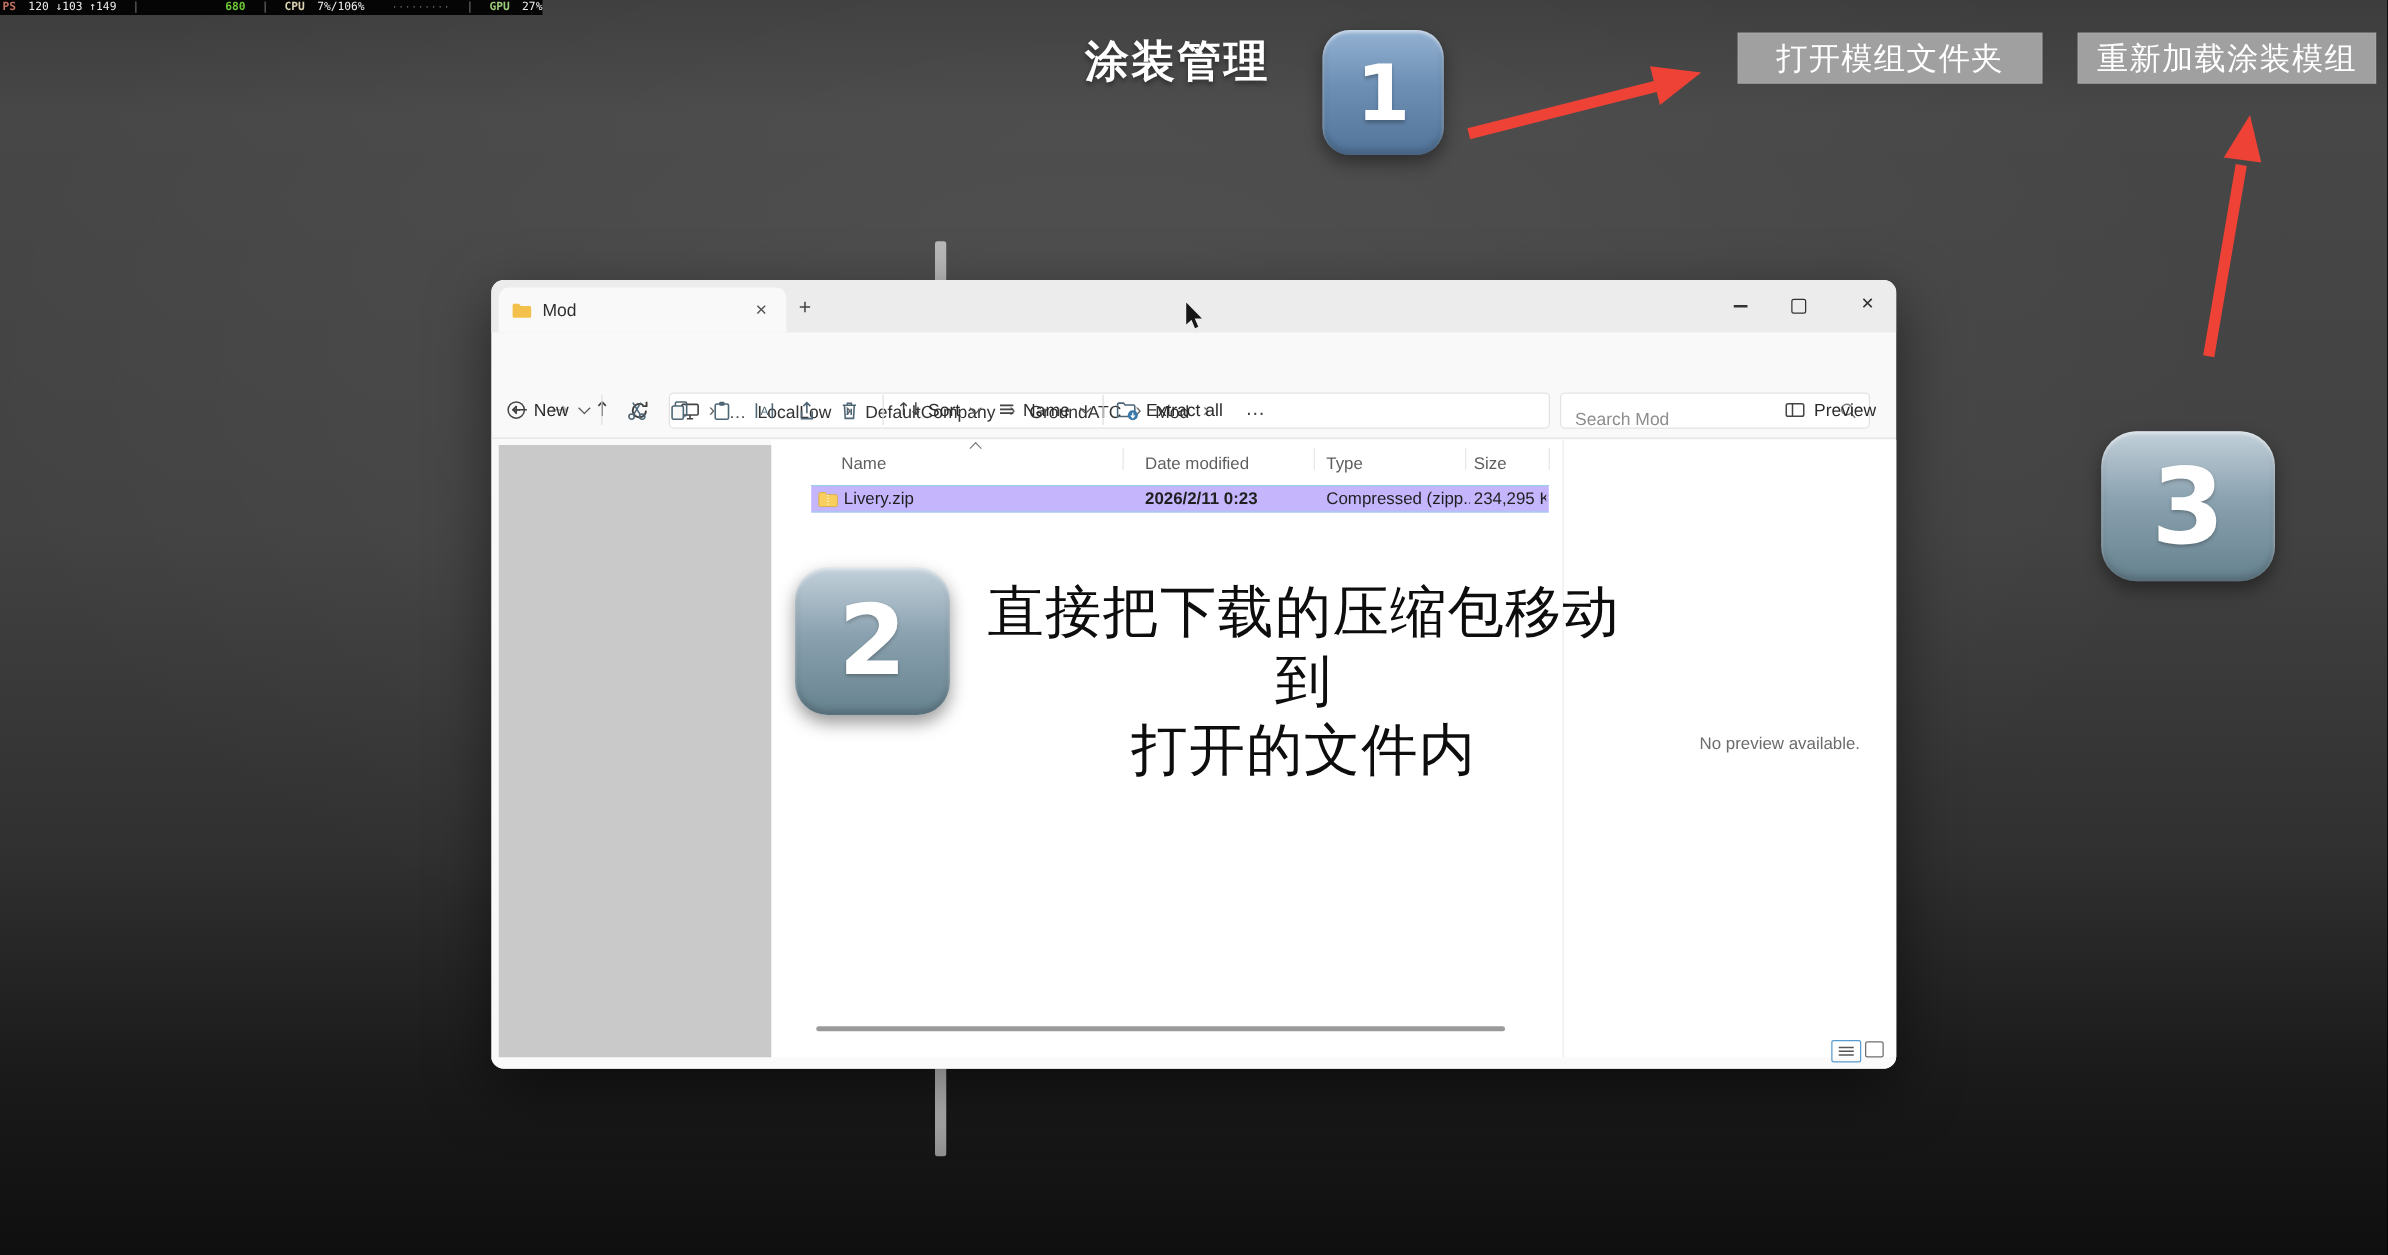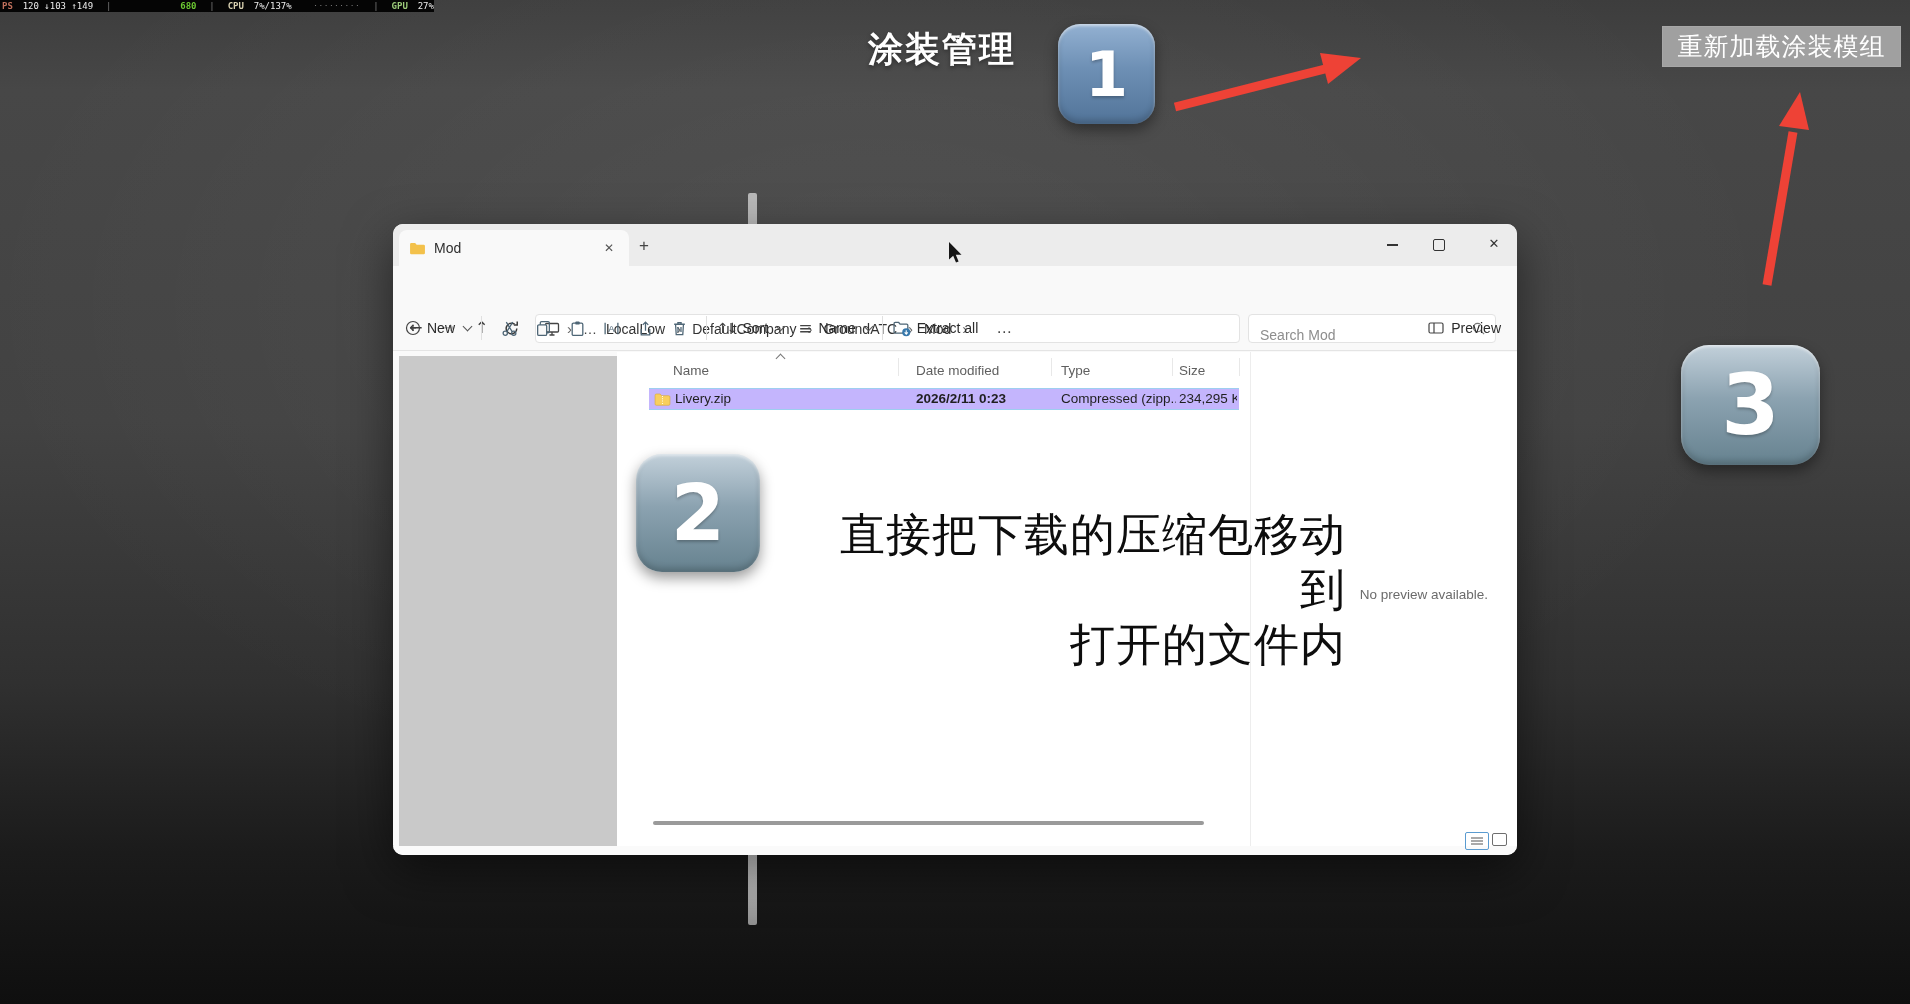--- a/index.html
+++ b/index.html
@@ -34,22 +34,22 @@
   .keycap{display:flex;align-items:center;justify-content:center;color:#fff;font-weight:700;
     font-family:"DejaVu Sans",sans-serif;z-index:6;
     box-shadow:0 6px 14px rgba(0,0,0,.4), inset 0 2px 3px rgba(255,255,255,.55), inset 0 -4px 6px rgba(0,0,0,.18);
     text-shadow:0 2px 3px rgba(0,0,0,.25);}
   .keycap.blue{background:linear-gradient(180deg,#93b1d2 0%,#6d8fb4 45%,#527499 100%);}
   .keycap.gray{background:linear-gradient(180deg,#c2d0da 0%,#8ba2b0 45%,#66828f 100%);}
   #key1{left:1058px;top:24px;width:97px;height:100px;font-size:62px;border-radius:22px;}
   #key2{left:636px;top:454px;width:124px;height:118px;font-size:78px;border-radius:26px;}
   #key3{left:1681px;top:345px;width:139px;height:120px;font-size:84px;border-radius:28px;}
 
-  #instructions{left:796px;top:462px;width:550px;text-align:right;z-index:6;
-    color:#0d0d0d;font-size:45px;font-weight:500;line-height:55px;letter-spacing:1px;margin-top:45px;}
+  #instructions{left:768px;top:462px;width:550px;text-align:center;z-index:6;
+    color:#0d0d0d;font-size:45px;font-weight:500;line-height:55px;letter-spacing:1px;}
 
   .bgbar{left:748px;width:9px;background:#b9b9b9;z-index:1;}
   #bgbar-top{top:193px;height:31px;border-radius:2px 2px 0 0;}
   #bgbar-bottom{top:855px;height:70px;background:linear-gradient(180deg,#d2d2d2,#8f8f8f);border-radius:0 0 2px 2px;}
 
   .arrow-svg{z-index:5;}
 
   
   #win{left:393px;top:224px;width:1124px;height:631px;background:#f9f9f9;border-radius:10px;overflow:hidden;
     box-shadow:0 16px 48px rgba(0,0,0,.5);z-index:2;font-size:14px;color:#333;}
@@ -119,31 +119,32 @@
 
 <div id="stage">
 
   <div id="perf" class="abs">
     <span class="p-fpsl">PS</span>
     <span class="p-val"> 120 ↓103 ↑149</span>
     <span class="p-sep">|</span>
     <span class="p-avg">680</span>
     <span class="p-sep">|</span>
     <span class="p-cpul">CPU</span>
-    <span class="p-val"> 7%/137%</span>
+    <span class="p-val"> 7%/106%</span>
     <span class="p-graph">·········</span>
     <span class="p-sep">|</span>
     <span class="p-gpul">GPU</span>
     <span class="p-val"> 27%</span>
   </div>
 
   <div id="bgbar-top" class="abs bgbar"></div>
   <div id="bgbar-bottom" class="abs bgbar"></div>
 
   <div id="hud-title" class="abs">涂装管理</div>
+  <div id="btn-open" class="abs hud-btn">打开模组文件夹</div>
   <div id="btn-reload" class="abs hud-btn">重新加载涂装模组</div>
 
   <div id="key1" class="abs keycap blue">1</div>
   <div id="key3" class="abs keycap gray">3</div>
 
   <svg id="arrow1" class="abs arrow-svg" style="left:1165px;top:45px;" width="210" height="75" viewBox="0 0 210 75">
     <line x1="10" y1="62" x2="160" y2="24" stroke="#ee4236" stroke-width="9"></line>
     <polygon points="196,13 163,39 155,8" fill="#ee4236"></polygon>
   </svg>
   <svg id="arrow3" class="abs arrow-svg" style="left:1748px;top:80px;" width="70" height="215" viewBox="0 0 70 215">

